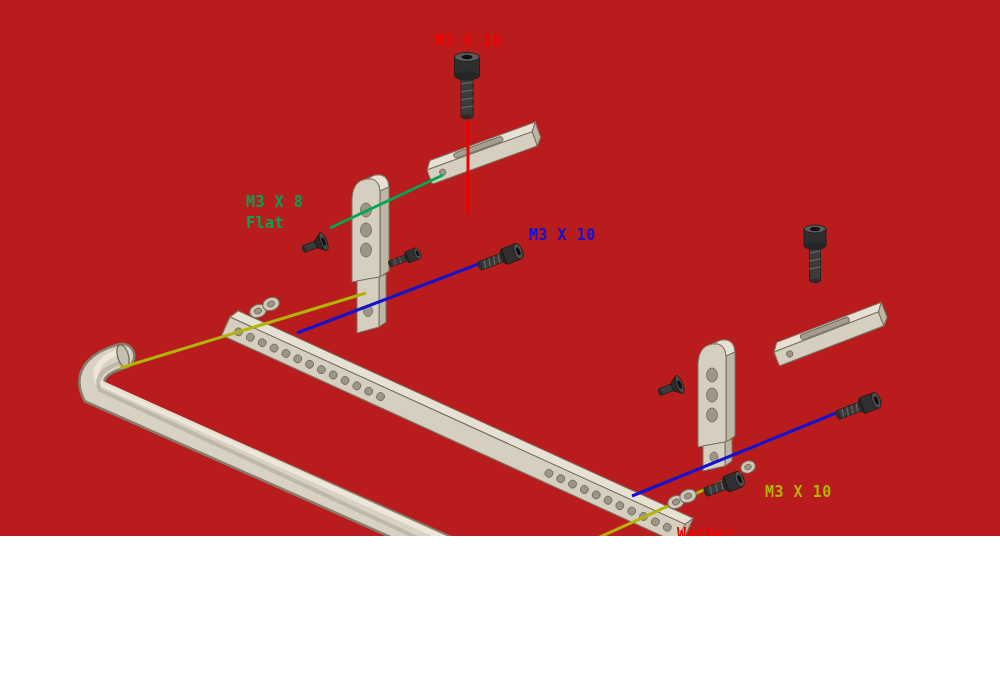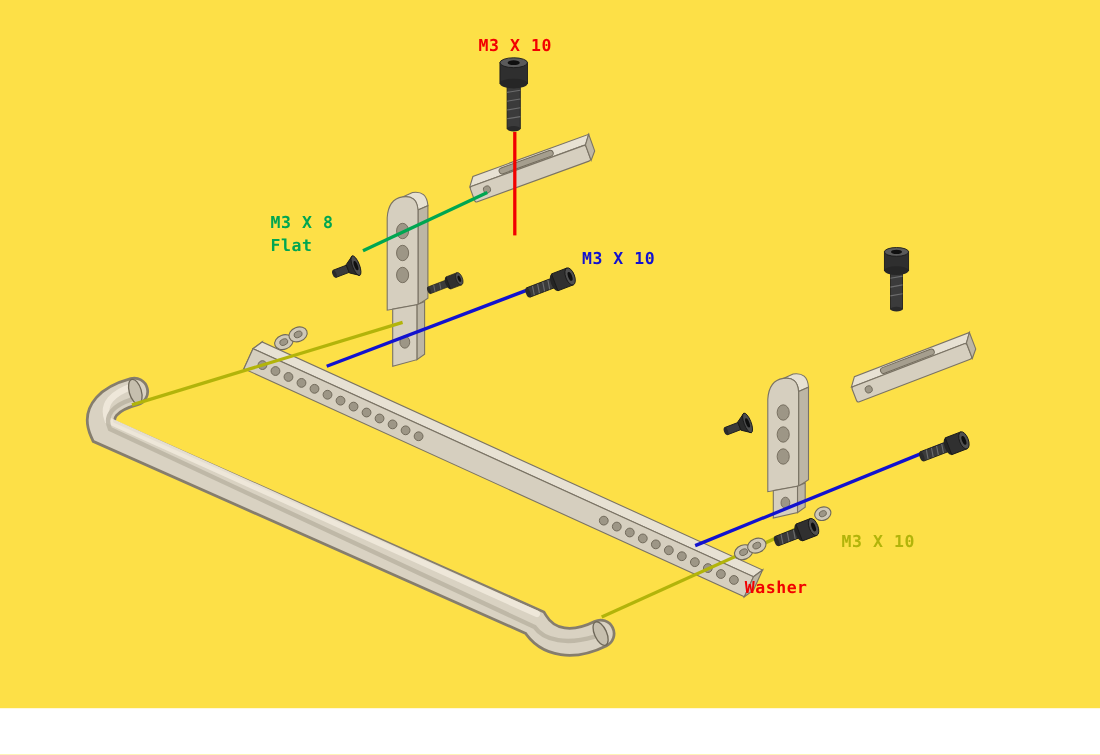--- a/index.html
+++ b/index.html
@@ -1,16 +1,16 @@
 <!DOCTYPE html>
 <html><head>
 <meta charset="utf-8">
 <style>
   html,body{margin:0;padding:0;background:#ffffff;}
-  .stage{width:1000px;height:644px;position:relative;background:#fde047;overflow:hidden;}
+  .stage{width:1000px;height:536px;position:relative;background:#b91c1c;overflow:hidden;}
   svg{display:block;}
   text.anno{
     font-family:"DejaVu Sans Mono","Liberation Mono",monospace;
     font-weight:bold;
     font-size:15px;
     letter-spacing:0.5px;
   }
 </style>
 </head>
 <body>

